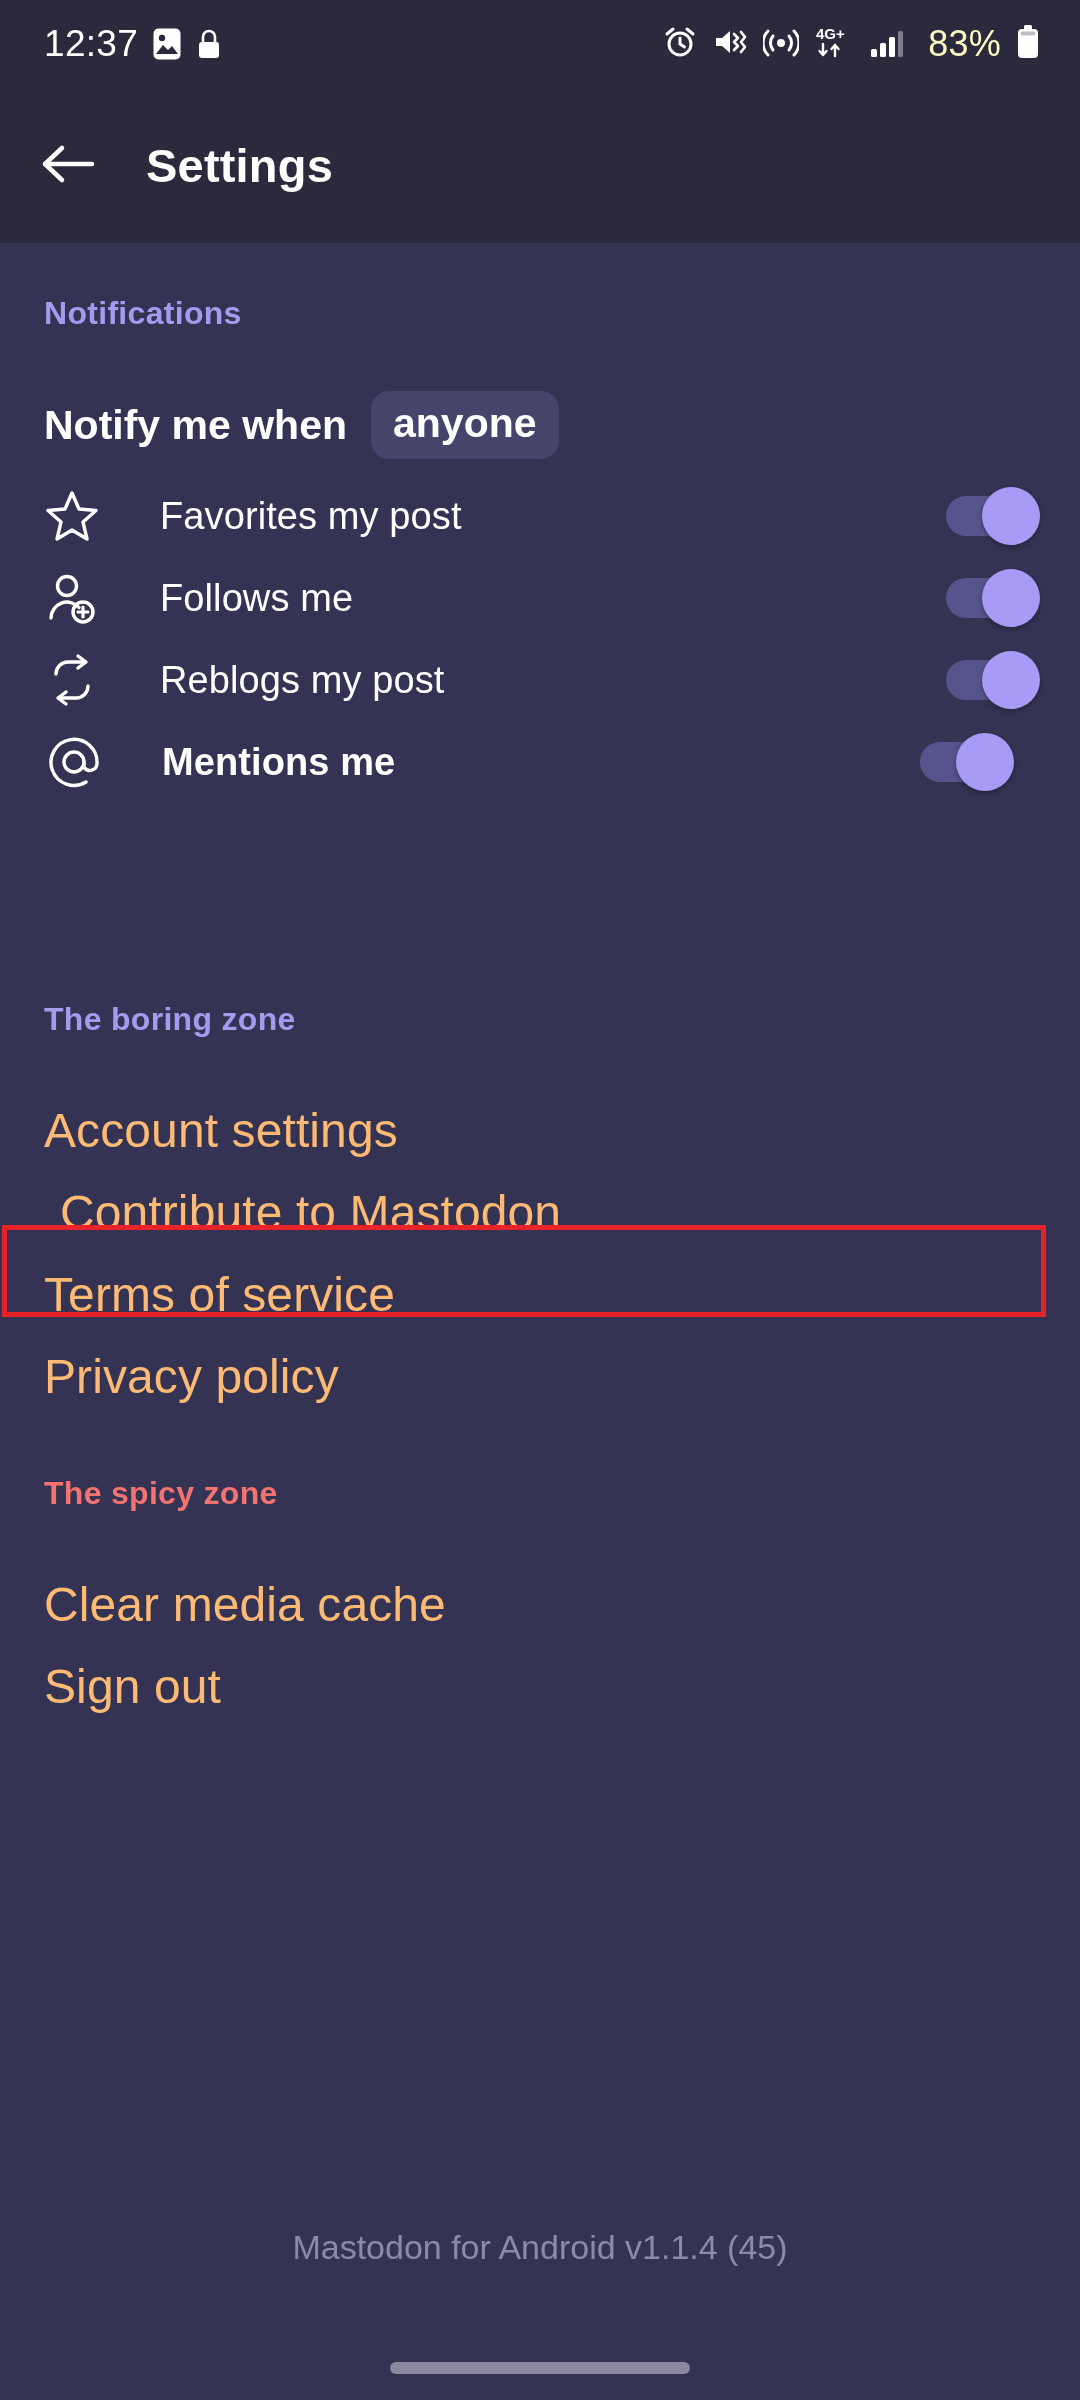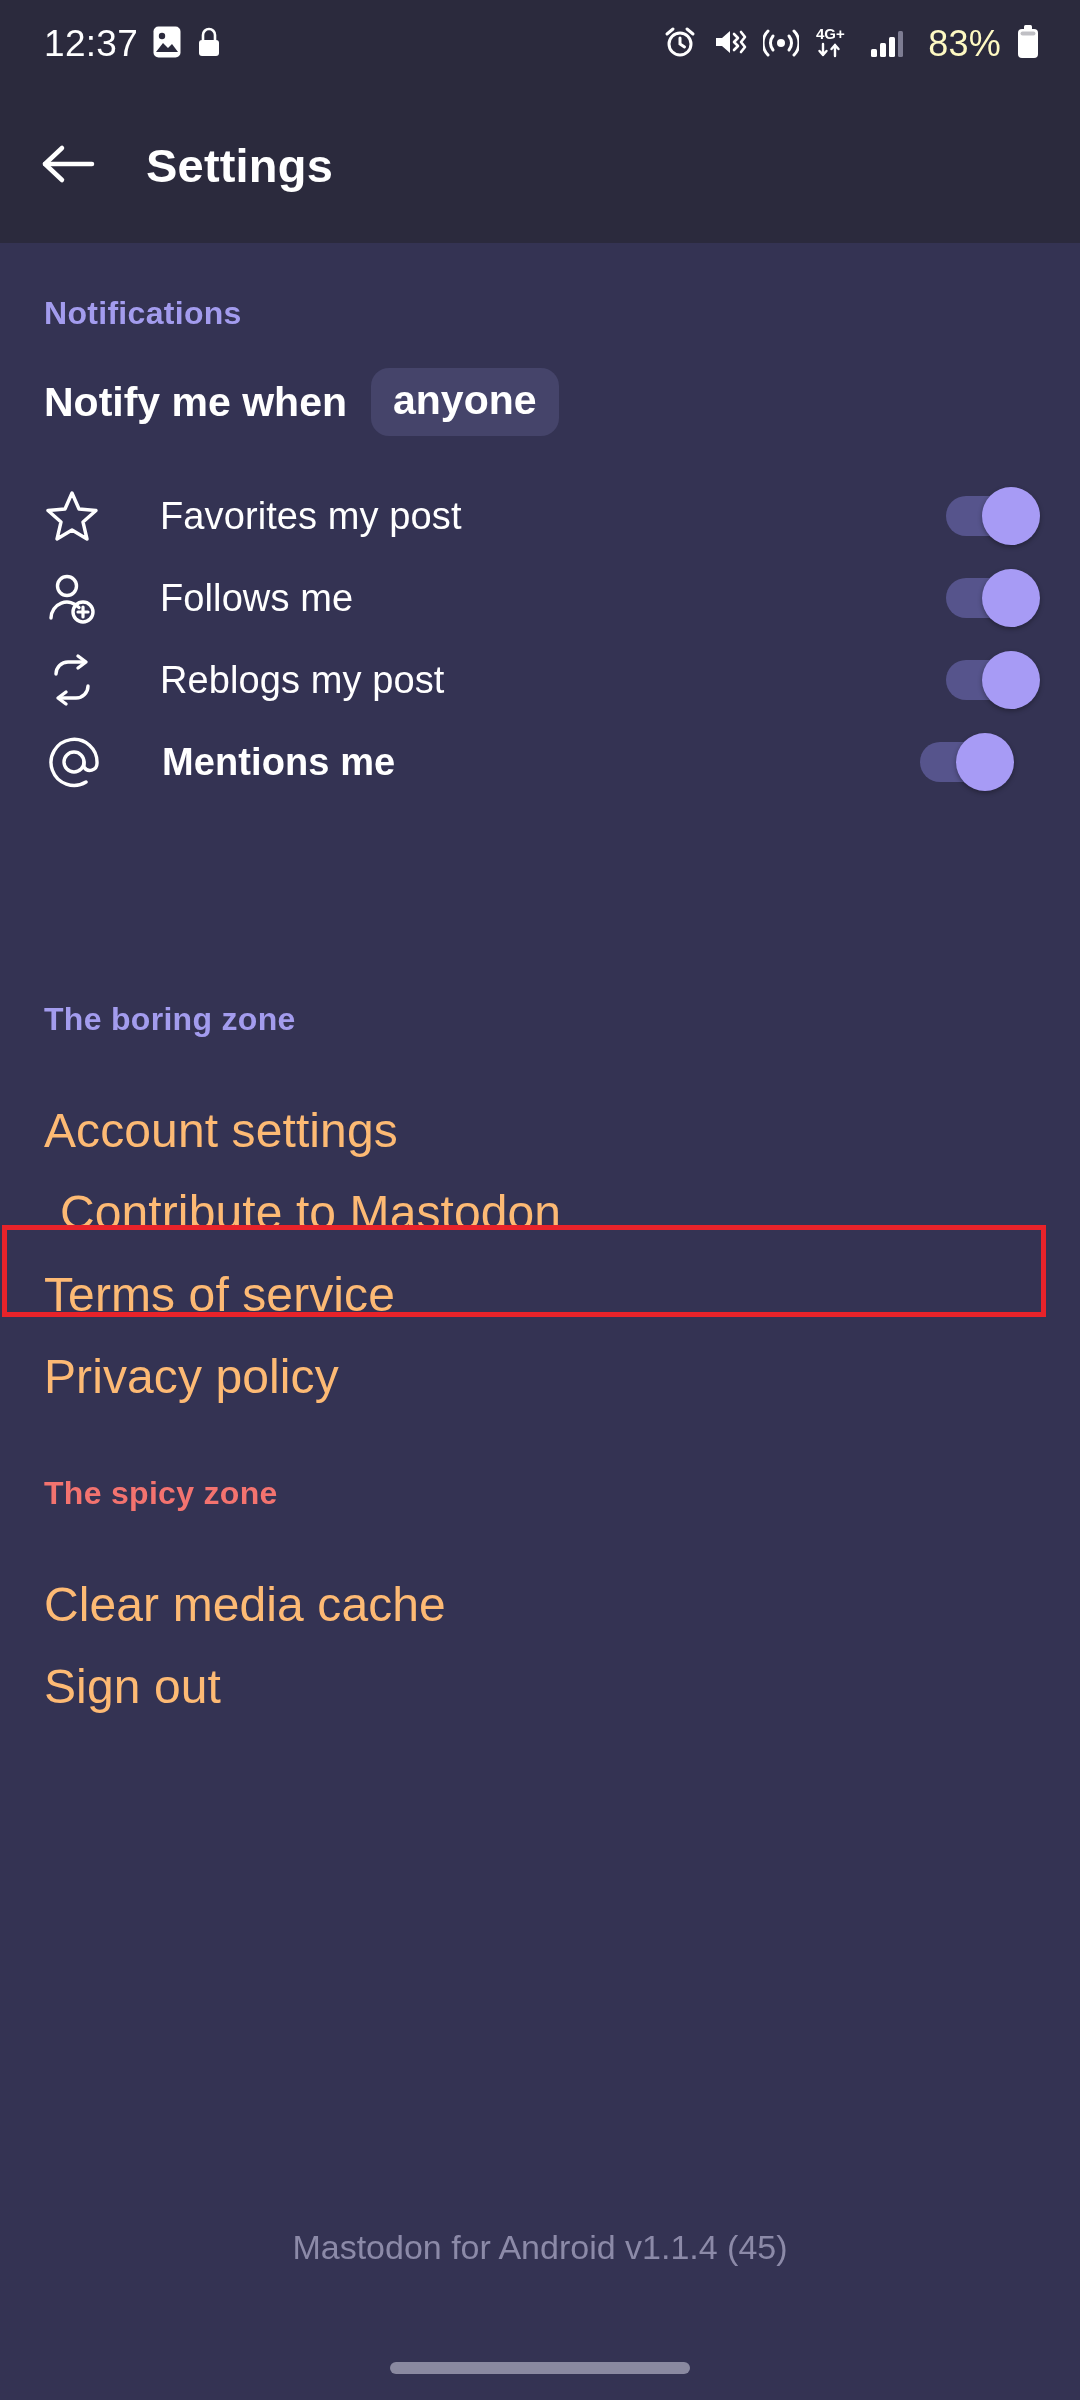--- a/index.html
+++ b/index.html
@@ -12,21 +12,21 @@
   }
   .screen { position:relative; width:1080px; height:2400px; background:#343353; }
 
   
   .statusbar{
     position:absolute; top:0; left:0; width:1080px; height:88px;
     background:#2B2A3D;
     display:flex; align-items:center; justify-content:space-between;
     padding:0 40px 0 44px;
   }
-  .sb-left{ display:flex; align-items:center; gap:14px; }
+  .sb-left{ display:flex; align-items:flex-end; gap:14px; }
   .sb-clock{ color:#FFFFFF; font-size:37px; letter-spacing:0.3px; }
   .sb-right{ display:flex; align-items:center; gap:15px; }
   .sb-battery-text{ color:#fef9c3; font-size:36px; margin-left:10px; letter-spacing:0.2px;}
   .ic{ display:block; }
 
   
   .appbar{
     position:absolute; top:88px; left:0; width:1080px; height:155px;
     background:#2B2A3D;
     display:flex; align-items:center;
@@ -194,21 +194,21 @@
         </svg>
       </span>
     </div>
     <div class="appbar-title">Settings</div>
   </div>
 
   <div class="content">
 
     <div class="section-header accent" style="position:absolute; top:52px; left:0;">Notifications</div>
 
-    <div class="notify-row" style="position:absolute; top:119px; left:0;">
+    <div class="notify-row" style="position:absolute; top:142px; left:0;">
       <span class="notify-label">Notify me when</span>
       <span class="chip">anyone</span>
     </div>
 
     <div class="toggle-row" style="position:absolute; top:232px; left:0; width:1080px;">
       <span class="row-icon">
         <svg width="56" height="56" viewBox="0 0 56 56">
           <path d="M28 5 L35 21 L52 22.5 L39 34 L43 51 L28 42 L13 51 L17 34 L4 22.5 L21 21 Z" fill="none" stroke="#FFFFFF" stroke-width="3.4" stroke-linejoin="round"></path>
         </svg>
       </span>

